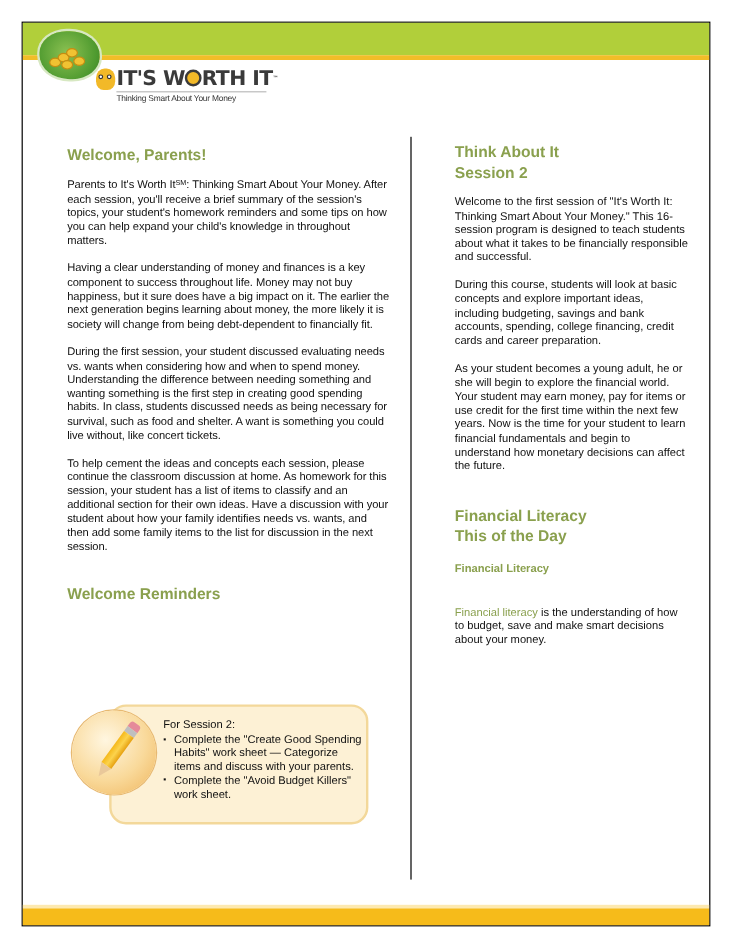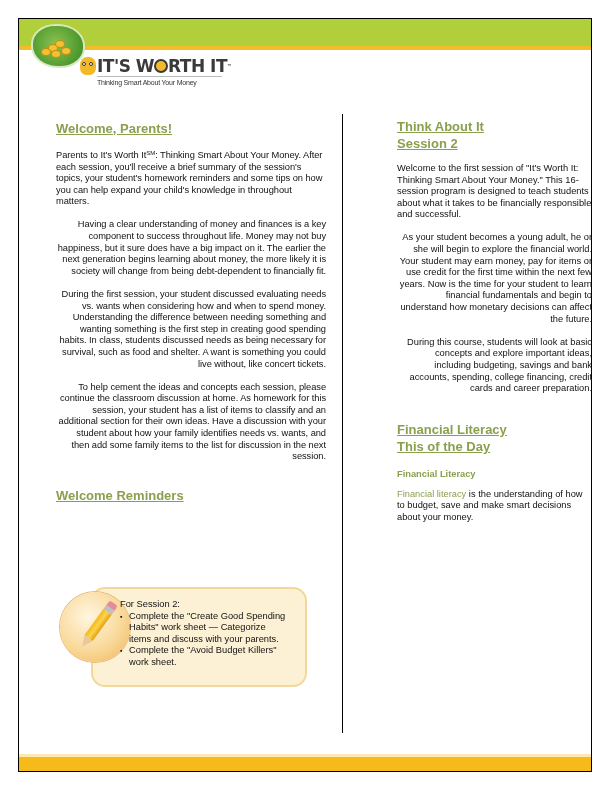--- a/index.html
+++ b/index.html
@@ -17,43 +17,43 @@
     .owl-eye { position: absolute; top: 5px; width: 4px; height: 4px; border-radius: 50%; background: #fff; border: 1px solid #333; box-sizing: border-box; }
     .logo-text { position: absolute; left: 97px; top: 56px; font-family: "DejaVu Sans", sans-serif; font-weight: bold; font-size: 17px; letter-spacing: -0.5px; color: #3a3a3a; line-height: 20px; }
     .logo-o { display: inline-block; width: 14px; height: 14px; border-radius: 50%; background: #f2b928; border: 2px solid #3a3a3a; box-sizing: border-box; vertical-align: -1px; }
     .logo-tm { font-size: 5px; vertical-align: top; }
     .logo-rule { position: absolute; left: 97px; top: 76px; width: 125px; height: 1px; background: #bbb; }
     .logo-tagline { position: absolute; left: 97px; top: 79px; font-size: 7px; color: #333; letter-spacing: -0.2px; }
 
     .divider { position: absolute; left: 342px; top: 114px; width: 1px; height: 619px; background: #000; }
 
     .left-col { position: absolute; left: 56px; top: 120px; width: 270px; }
-    .right-col { position: absolute; left: 397px; top: 118px; width: 195px; }
-    .heading { color: #8aa04e; font-weight: bold; font-size: 13px; line-height: 17px; margin: 0; text-decoration: underline; }
+    .right-col { position: absolute; left: 379px; top: 118px; width: 195px; }
+    .heading { color: #8aa04e; font-weight: bold; font-size: 13px; line-height: 17px; margin: 0; }
     .body-text { font-size: 9.3px; line-height: 11.6px; color: #111; margin: 0; }
     .left-col .body-text { letter-spacing: -0.05px; }
     .p1 { margin-top: 11px; }
-    .pgap { margin-top: 11.5px; text-align: right; }
+    .pgap { margin-top: 11.5px; }
     .hw-heading { margin-top: 24px; }
     sup.sm { font-size: 6px; vertical-align: 3px; }
 
     .hw-box { position: absolute; left: 91px; top: 587px; width: 216px; height: 100px; background: #fdf1d5; border: 2px solid #f3d89a; border-radius: 14px; box-sizing: border-box; }
     .pencil-circle { position: absolute; left: 60px; top: 592px; width: 70px; height: 70px; border-radius: 50%; background: radial-gradient(circle at 40% 35%, #fff6e0 0%, #f9d99a 55%, #efb45a 100%); box-shadow: 0 0 0 1px #e7b972; }
     .pencil { position: absolute; left: 33px; top: 6px; width: 10px; height: 54px; transform: rotate(36deg); transform-origin: center; }
     .pencil-eraser { position: absolute; top: 0; left: 0; width: 10px; height: 6px; background: #e58a9a; border-radius: 3px 3px 0 0; }
     .pencil-band { position: absolute; top: 6px; left: 0; width: 10px; height: 5px; background: #bfbfbf; }
     .pencil-body { position: absolute; top: 11px; left: 0; width: 10px; height: 32px; background: linear-gradient(90deg, #f5b81a, #fcd34d, #e6a010); }
     .pencil-tip { position: absolute; top: 43px; left: 0; width: 0; height: 0; border-left: 5px solid transparent; border-right: 5px solid transparent; border-top: 11px solid #e9c89a; }
-    .hw-content { position: absolute; left: 120px; top: 599px; width: 170px; font-size: 9.3px; line-height: 11.6px; color: #111; }
+    .hw-content { position: absolute; left: 136px; top: 599px; width: 170px; font-size: 9.3px; line-height: 11.6px; color: #111; }
     .hw-list { list-style: none; margin: 0; padding: 0; }
     .hw-list li { position: relative; padding-left: 9px; }
     .hw-list li::before { content: "\25AA"; position: absolute; left: 0; top: 0; font-size: 7px; }
 
     .wotd-term { color: #8aa04e; font-weight: bold; font-size: 9.3px; margin-top: 14px; }
-    .wotd-def { margin-top: 10px; }
+    .wotd-def { margin-top: 26px; }
     .green-term { color: #8aa04e; }
   </style>
 </head>
 <body>
 
 <div class="page-frame"></div>
 <div class="top-bar"></div>
 <div class="top-stripe"></div>
 
 <div class="cloud"></div>
@@ -96,21 +96,21 @@
   <div>For Session 2:</div>
   <ul class="hw-list">
     <li>Complete the "Create Good Spending Habits" work sheet — Categorize items and discuss with your parents.</li>
     <li>Complete the "Avoid Budget Killers" work sheet.</li>
   </ul>
 </div>
 
 <div class="right-col">
   <h2 class="heading"><span>Think About It</span><br><span>Session 2</span></h2>
   <p class="body-text p1">Welcome to the first session of "It's Worth It: Thinking Smart About Your Money." This 16-session program is designed to teach students about what it takes to be financially responsible and successful.</p>
+  <p class="body-text pgap">During this course, students will look at basic concepts and explore important ideas, including budgeting, savings and bank accounts, spending, college financing, credit cards and career preparation.</p>
   <p class="body-text pgap">As your student becomes a young adult, he or she will begin to explore the financial world. Your student may earn money, pay for items or use credit for the first time within the next few years. Now is the time for your student to learn financial fundamentals and begin to understand how monetary decisions can affect the future.</p>
-  <p class="body-text pgap">During this course, students will look at basic concepts and explore important ideas, including budgeting, savings and bank accounts, spending, college financing, credit cards and career preparation.</p>
   <h2 class="heading" style="margin-top:26px"><span>Financial Literacy</span><br><span>This of the Day</span></h2>
   <div class="wotd-term">Financial Literacy</div>
   <p class="body-text wotd-def"><span class="green-term">Financial literacy</span><span> is the understanding of how to budget, save and make smart decisions about your money.</span></p>
 </div>
 
 <div class="bottom-fade"></div>
 <div class="bottom-bar"></div>
 
 </body></html>

